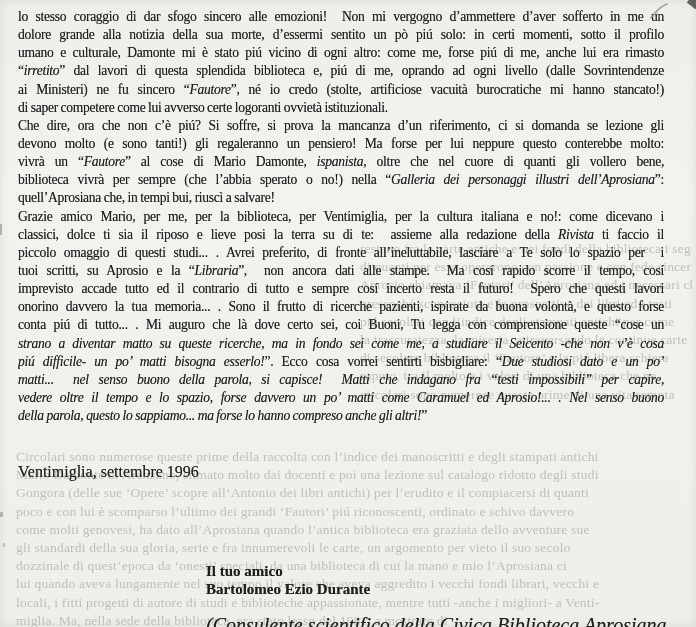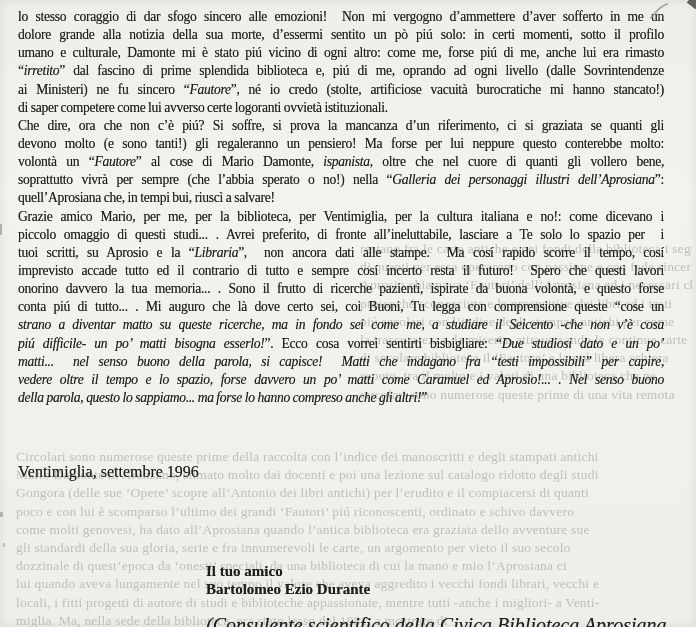--- a/index.html
+++ b/index.html
@@ -82,29 +82,30 @@
       <div class="bleed-line">dozzinale di quest’epoca da ‘onesti’ speciali, da una biblioteca di cui la mano e mio l’Aprosiana ci</div>
       <div class="bleed-line">lui quando aveva lungamente nel suo tempo il valore che aveva aggredito i vecchi fondi librari, vecchi e</div>
       <div class="bleed-line">locali, i fitti progetti di autore di studi e biblioteche appassionate, mentre tutti -anche i migliori- a Venti-</div>
       <div class="bleed-line">miglia. Ma, nella sede della biblioteca, era stato lesso del 1981, a mostrare di</div>
     </div>
 
   <div class="body-text" id="body-text">
       <div class="line"><span>lo stesso coraggio di dar sfogo sincero alle emozioni!&nbsp; Non mi vergogno d’ammettere d’aver sofferto in me un</span></div>
       <div class="line"><span>dolore grande alla notizia della sua morte, d’essermi sentito un pò piú solo: in certi momenti, sotto il profilo</span></div>
       <div class="line"><span>umano e culturale, Damonte mi è stato piú vicino di ogni altro: come me, forse piú di me, anche lui era rimasto</span></div>
-      <div class="line"><span>“</span><i>irretito</i><span>” dal fascino di prime splendida biblioteca e, piú di me, oprando ad ogni livello (dalle Sovrintendenze</span></div>
+      <div class="line"><span>“</span><i>irretito</i><span>” dal lavori di questa splendida biblioteca e, piú di me, oprando ad ogni livello (dalle Sovrintendenze</span></div>
       <div class="line"><span>ai Ministeri) ne fu sincero “</span><i>Fautore</i><span>”, né io credo (stolte, artificiose vacuità burocratiche mi hanno stancato!)</span></div>
       <div class="line pend"><span>di saper competere come lui avverso certe logoranti ovvietà istituzionali.</span></div>
-      <div class="line"><span>Che dire, ora che non c’è piú? Si soffre, si prova la mancanza d’un riferimento, ci si graziata se quanti gli</span></div>
+      <div class="line"><span>Che dire, ora che non c’è piú? Si soffre, si prova la mancanza d’un riferimento, ci si domanda se lezione gli</span></div>
       <div class="line"><span>devono molto (e sono tanti!) gli regaleranno un pensiero! Ma forse per lui neppure questo conterebbe molto:</span></div>
-      <div class="line"><span>volontà un “</span><i>Fautore</i><span>” al cose di Mario Damonte, </span><i>ispanista,</i><span> oltre che nel cuore di quanti gli vollero bene,</span></div>
-      <div class="line"><span>soprattutto vivrà per sempre (che l’abbia sperato o no!) nella “</span><i>Galleria dei personaggi illustri dell’Aprosiana</i><span>”:</span></div>
+      <div class="line"><span>vivrà un “</span><i>Fautore</i><span>” al cose di Mario Damonte, </span><i>ispanista,</i><span> oltre che nel cuore di quanti gli vollero bene,</span></div>
+      <div class="line"><span>biblioteca vivrà per sempre (che l’abbia sperato o no!) nella “</span><i>Galleria dei personaggi illustri dell’Aprosiana</i><span>”:</span></div>
       <div class="line pend"><span>quell’Aprosiana che, in tempi bui, riuscì a salvare!</span></div>
       <div class="line"><span>Grazie amico Mario, per me, per la biblioteca, per Ventimiglia, per la cultura italiana e no!: come dicevano i</span></div>
+      <div class="line"><span>classici, dolce ti sia il riposo e lieve posi la terra su di te:&nbsp; assieme alla redazione della </span><i>Rivista</i><span> ti faccio il</span></div>
       <div class="line"><span>piccolo omaggio di questi studi... . Avrei preferito, di fronte all’ineluttabile, lasciare a Te solo lo spazio per&nbsp; i</span></div>
       <div class="line"><span>tuoi scritti, su Aprosio e la “</span><i>Libraria</i><span>”,&nbsp; non ancora dati alle stampe.&nbsp; Ma cosí rapido scorre il tempo, cosí</span></div>
       <div class="line"><span>imprevisto accade tutto ed il contrario di tutto e sempre cosí incerto resta il futuro!&nbsp; Spero che questi lavori</span></div>
       <div class="line"><span>onorino davvero la tua memoria... . Sono il frutto di ricerche pazienti, ispirate da buona volontà, e questo forse</span></div>
       <div class="line"><span>conta piú di tutto... . Mi auguro che là dove certo sei, coi Buoni, Tu legga con comprensione queste “cose un</span></div>
       <div class="line"><i>strano a diventar matto su queste ricerche, ma in fondo sei come me, a studiare il Seicento -che non v’è cosa</i></div>
       <div class="line"><i>piú difficile- un po’ matti bisogna esserlo!</i><span>”. Ecco cosa vorrei sentirti bisbigliare: “</span><i>Due studiosi dato e un po’</i></div>
       <div class="line"><i>matti...&nbsp; nel senso buono della parola, si capisce!&nbsp; Matti che indagano fra “testi impossibili” per capire,</i></div>
       <div class="line"><i>vedere oltre il tempo e lo spazio, forse davvero un po’ matti come Caramuel ed Aprosio!... . Nel senso buono</i></div>
       <div class="line pend"><i>della parola, questo lo sappiamo... ma forse lo hanno compreso anche gli altri!</i><span>”</span></div>

